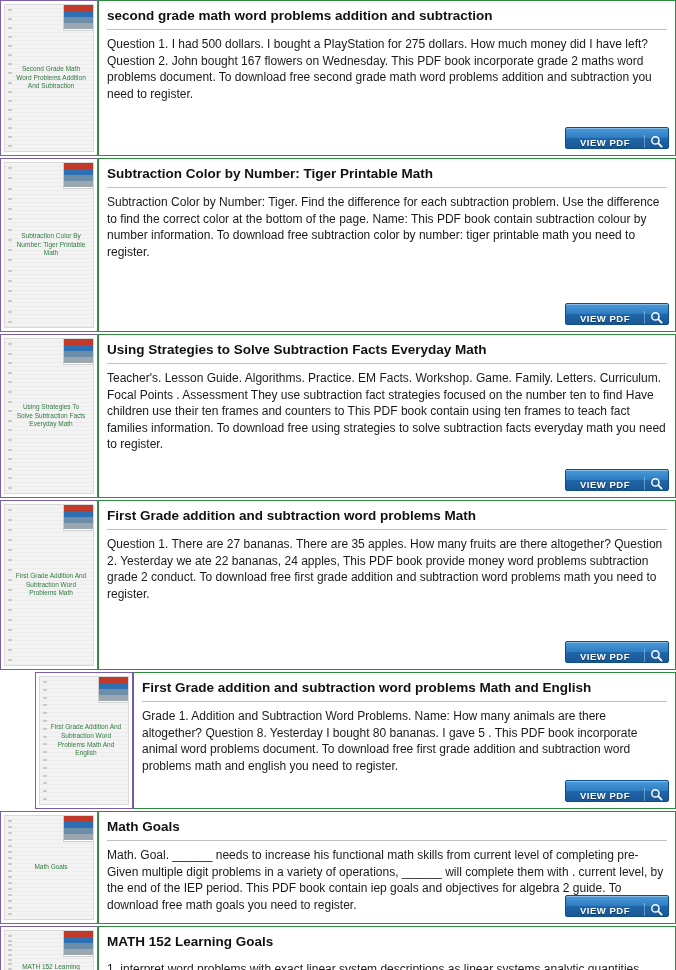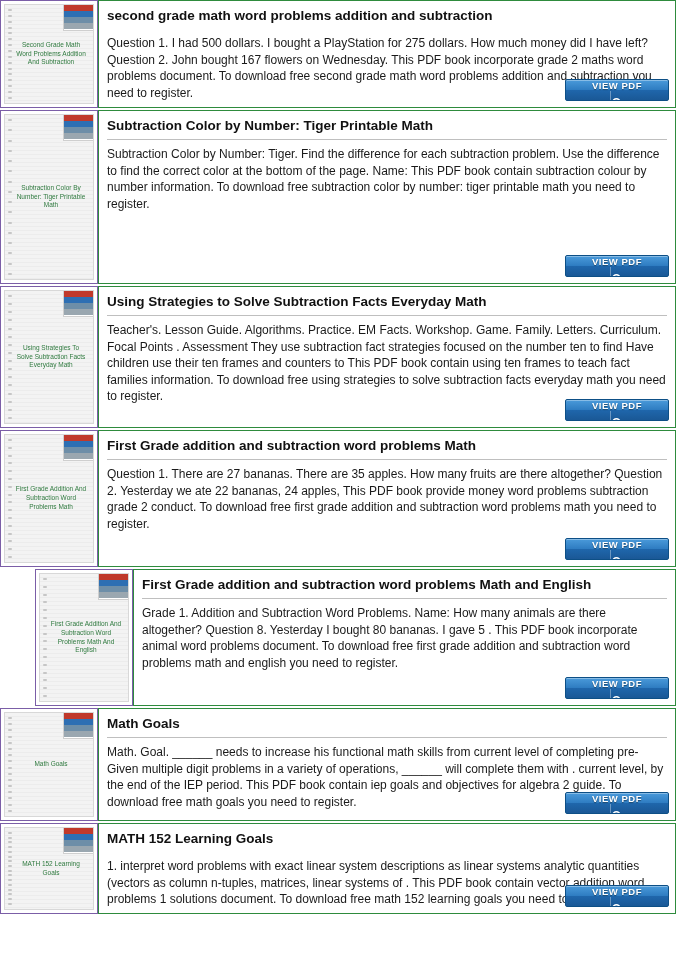--- a/index.html
+++ b/index.html
@@ -119,28 +119,27 @@
     flex: 1 1 auto;
     font-family: "Liberation Sans", sans-serif;
   }
   .view-pdf {
     position: absolute;
     right: 6px;
     bottom: 6px;
     width: 104px;
     height: 22px;
     display: flex;
-    align-items: center;
+    align-items: flex-end;
     border: 1px solid #0d4f86;
     border-radius: 2px;
     overflow: hidden;
     background: linear-gradient(to bottom, #4a9ada 0%, #2f7dc2 48%, #1f66ab 52%, #1a5896 100%);
     box-shadow: inset 0 1px 0 rgba(255,255,255,0.35);
     cursor: pointer;
-    flex-direction: column;
   }
   .view-pdf .label {
     flex: 1 1 auto;
     display: flex;
     align-items: center;
     justify-content: center;
     color: #ffffff;
     font-size: 9.5px;
     font-weight: bold;
     letter-spacing: 0.5px;
@@ -154,21 +153,21 @@
     align-items: center;
     justify-content: center;
   }
   .view-pdf .mag svg { display: block; }
 </style>
 </head>
 <body>
 
 <div id="page">
   <div id="results-list">
-  <div class="result-row" style="height: 108px;">
+  <div class="result-row" style="height: 156px;">
     <div class="thumb-wrap">
       <div class="thumb">
         <div class="spiral">
           <i></i>
               <i></i>
               <i></i>
               <i></i>
               <i></i>
               <i></i>
               <i></i>
@@ -246,21 +245,21 @@
         <div class="mag">
           <svg width="13" height="13" viewBox="0 0 13 13" aria-hidden="true">
             <circle cx="5.4" cy="5.4" r="3.6" fill="none" stroke="#ffffff" stroke-width="1.5"></circle>
             <line x1="8.2" y1="8.2" x2="11.6" y2="11.6" stroke="#ffffff" stroke-width="1.8" stroke-linecap="round"></line>
           </svg>
         </div>
       </div>
     </div>
   </div>
 
-  <div class="result-row" style="height: 142px; border-radius: 16px;">
+  <div class="result-row" style="height: 164px; border-radius: 16px;">
     <div class="thumb-wrap">
       <div class="thumb">
         <div class="spiral">
           <i></i>
               <i></i>
               <i></i>
               <i></i>
               <i></i>
               <i></i>
               <i></i>
@@ -292,21 +291,21 @@
         <div class="mag">
           <svg width="13" height="13" viewBox="0 0 13 13" aria-hidden="true">
             <circle cx="5.4" cy="5.4" r="3.6" fill="none" stroke="#ffffff" stroke-width="1.5"></circle>
             <line x1="8.2" y1="8.2" x2="11.6" y2="11.6" stroke="#ffffff" stroke-width="1.8" stroke-linecap="round"></line>
           </svg>
         </div>
       </div>
     </div>
   </div>
 
-  <div class="result-row" style="height: 137px;">
+  <div class="result-row" style="height: 170px;">
     <div class="thumb-wrap">
       <div class="thumb">
         <div class="spiral">
           <i></i>
               <i></i>
               <i></i>
               <i></i>
               <i></i>
               <i></i>
               <i></i>

